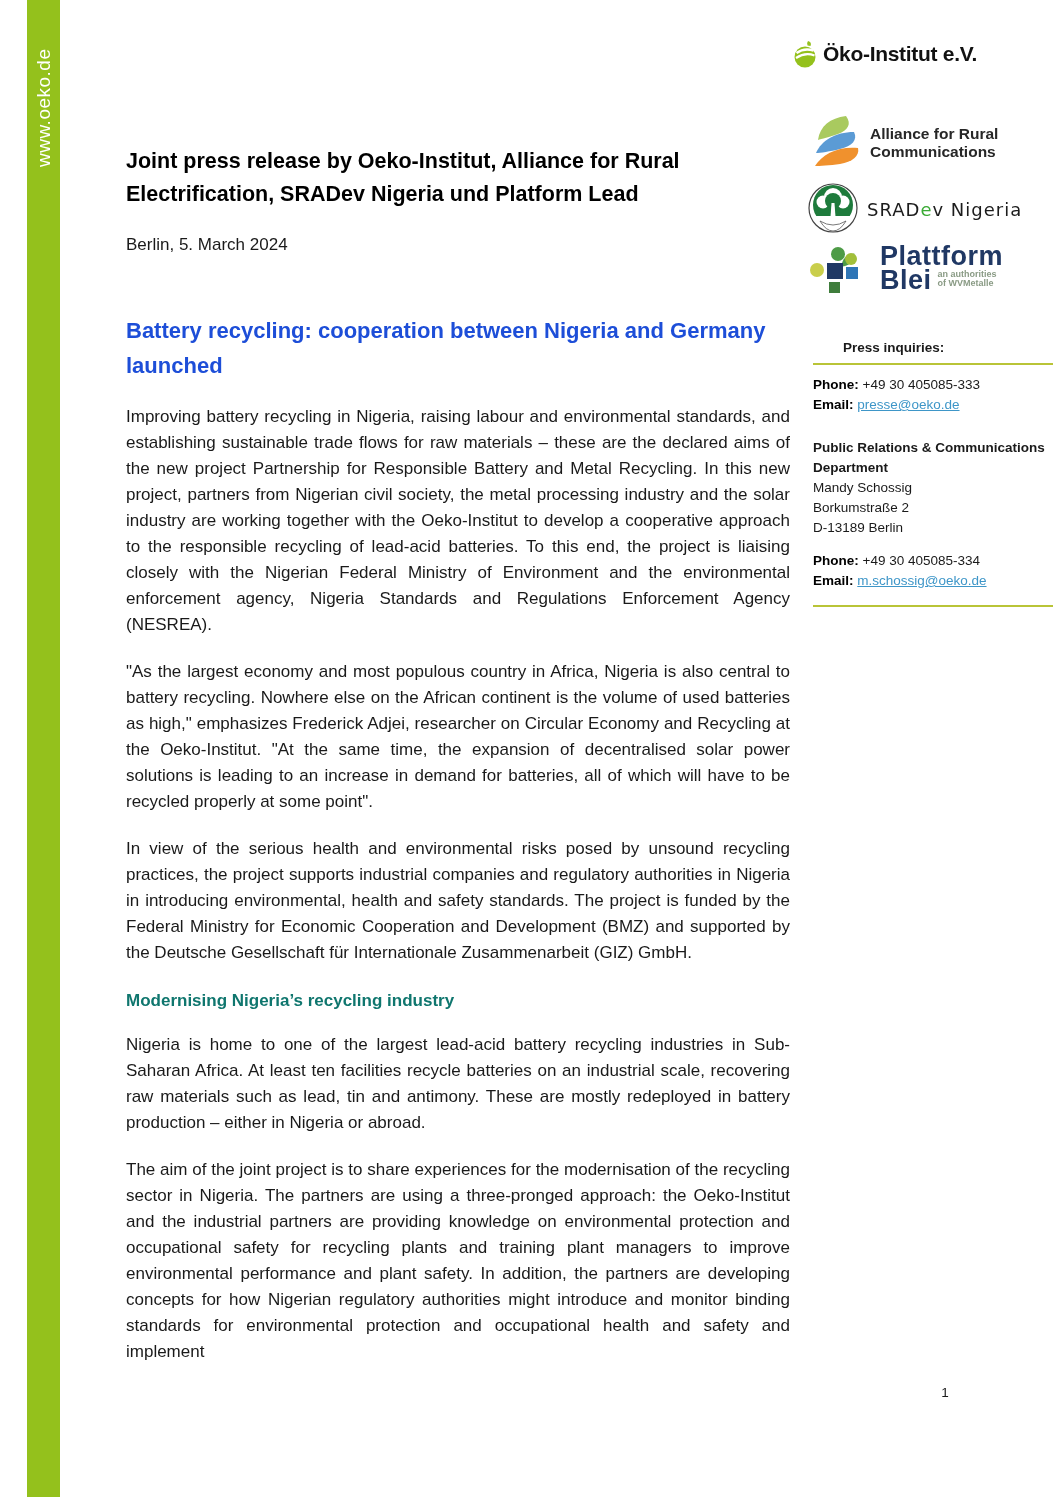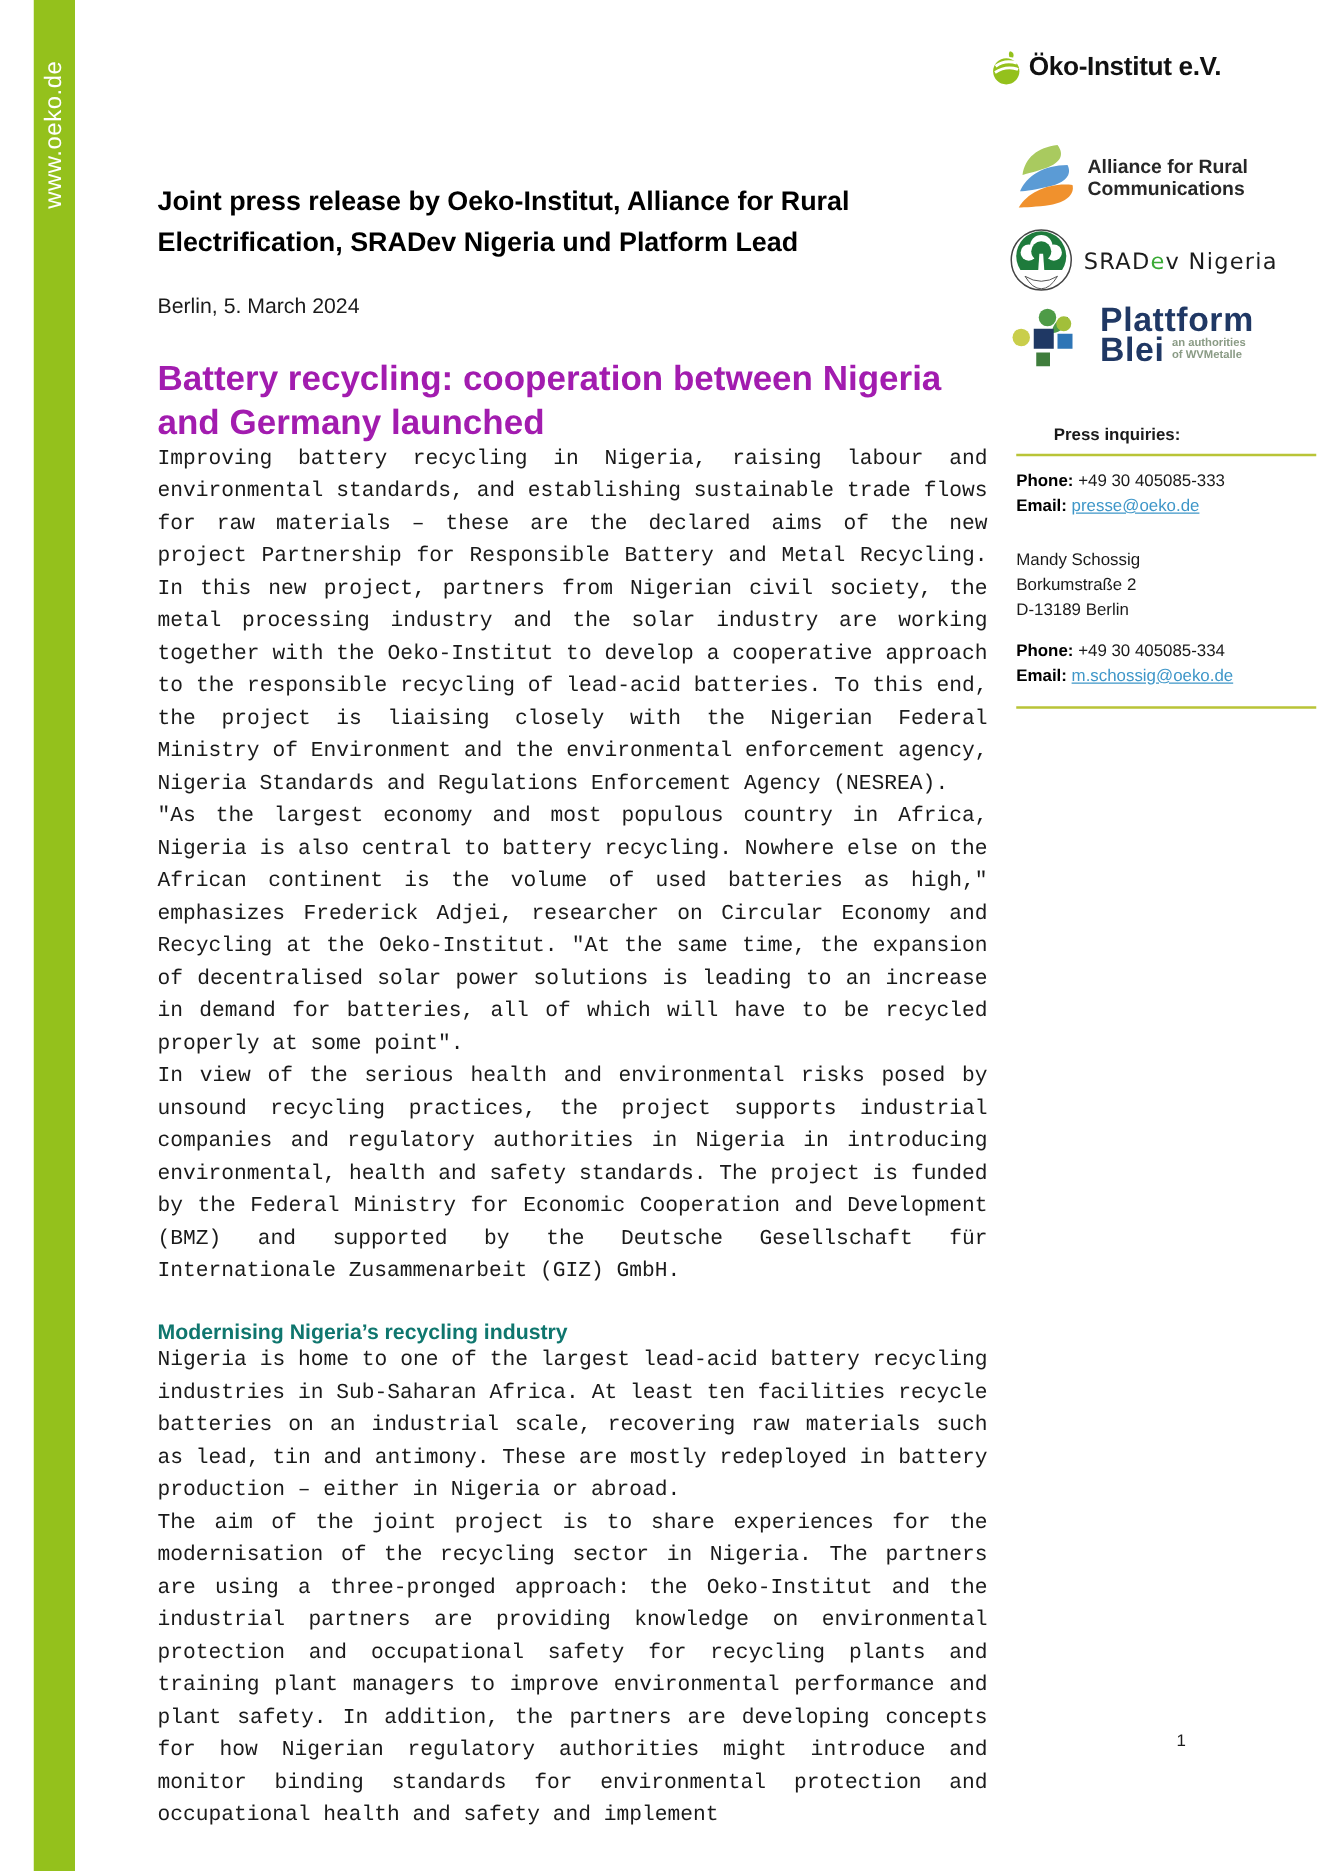--- a/index.html
+++ b/index.html
@@ -88,31 +88,31 @@
     width: 664px;
   }
   .doc-title {
     font-size: 21.5px;
     font-weight: bold;
     line-height: 33px;
     color: #000;
   }
   .dateline { margin-top: 24px; font-size: 17px; }
   .article h2 {
-    margin-top: 30px;
-    font-size: 28px;
+    margin-top: 58px;
+    font-size: 22px;
     font-weight: bold;
     line-height: 35px;
-    color: #a21caf;
+    color: #1d4ed8;
   }
   .article p.body {
+    margin-top: 21px;
     font-size: 17px;
     line-height: 26px;
     text-align: justify;
-    font-family: Liberation Mono, monospace;
   }
   .article h3 {
     margin-top: 25px;
     font-size: 17px;
     font-weight: bold;
     color: #0f766e;
   }
 
   .pagenum {
     position: absolute;
@@ -204,20 +204,21 @@
     </div>
 
   </div>
 
   <div class="contact">
     <div class="contact-heading">Press inquiries:</div>
     <hr>
     <div class="row"><b>Phone:</b> <span>+49 30 405085-333</span></div>
     <div class="row"><b>Email:</b> <a href="#">presse@oeko.de</a></div>
     <div class="gap"></div>
+    <div class="dept">Public Relations &amp; Communications Department</div>
     <div class="row">Mandy Schossig</div>
     <div class="row">Borkumstraße 2</div>
     <div class="row">D-13189 Berlin</div>
     <div class="gap" style="height:13px;"></div>
     <div class="row"><b>Phone:</b> <span>+49 30 405085-334</span></div>
     <div class="row"><b>Email:</b> <a href="#">m.schossig@oeko.de</a></div>
     <hr class="bottom">
   </div>
 
   <div class="article">

